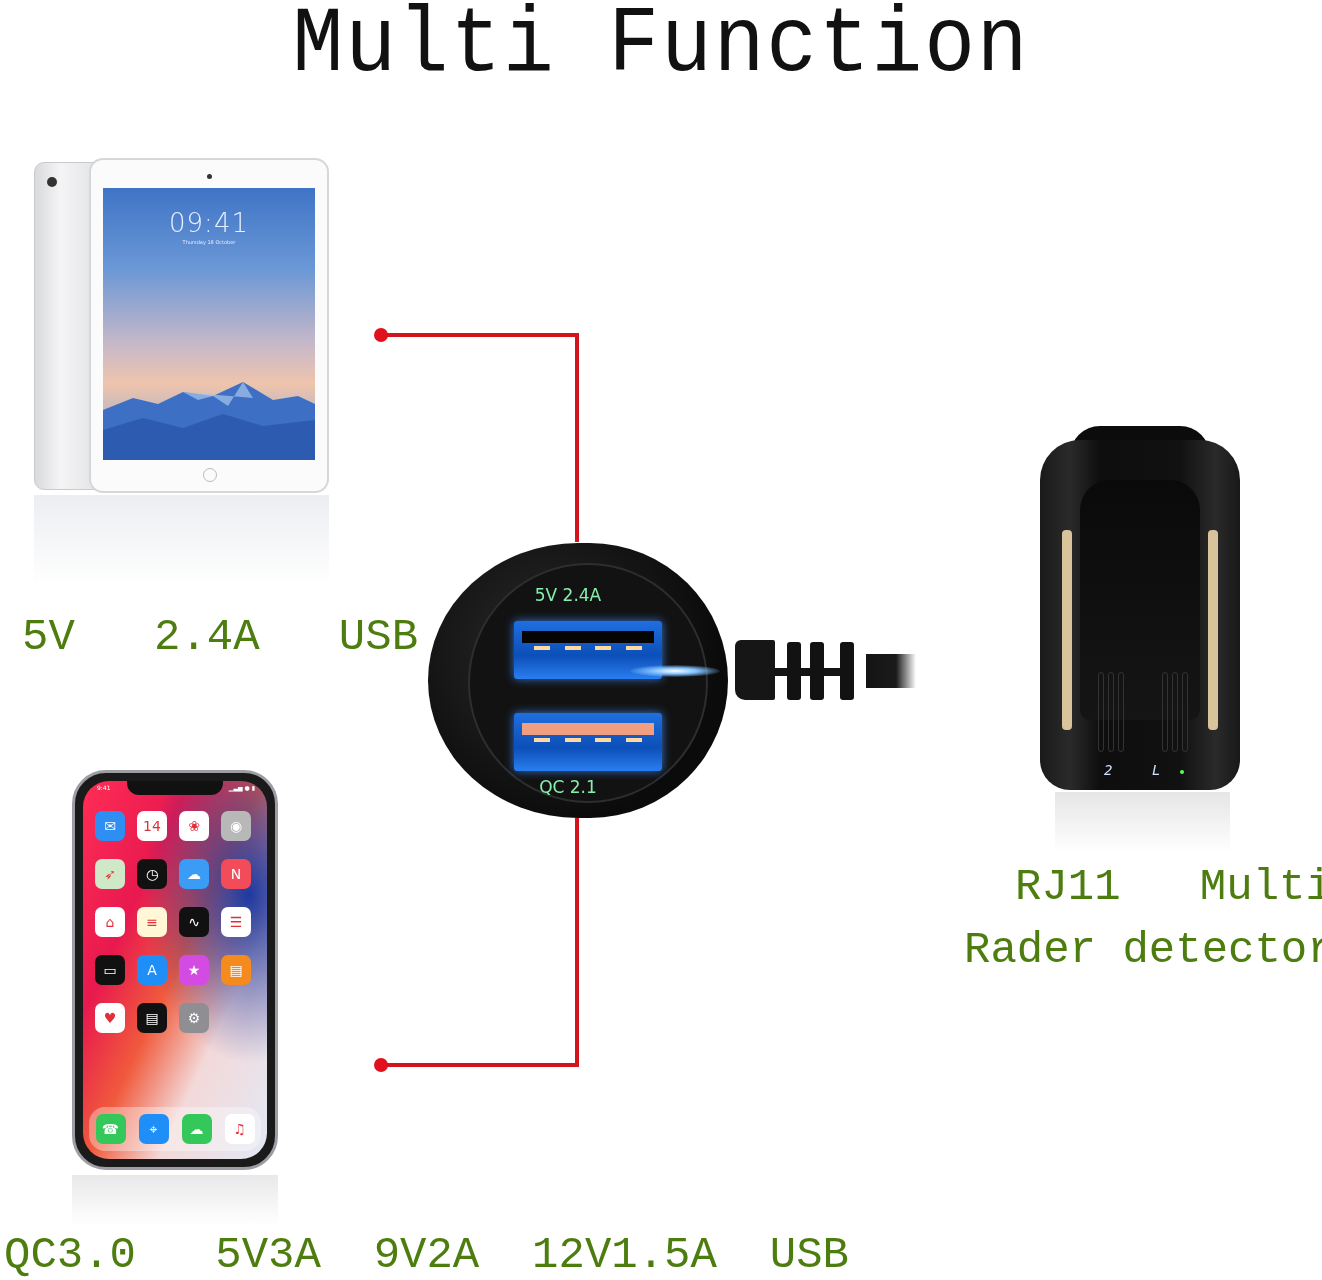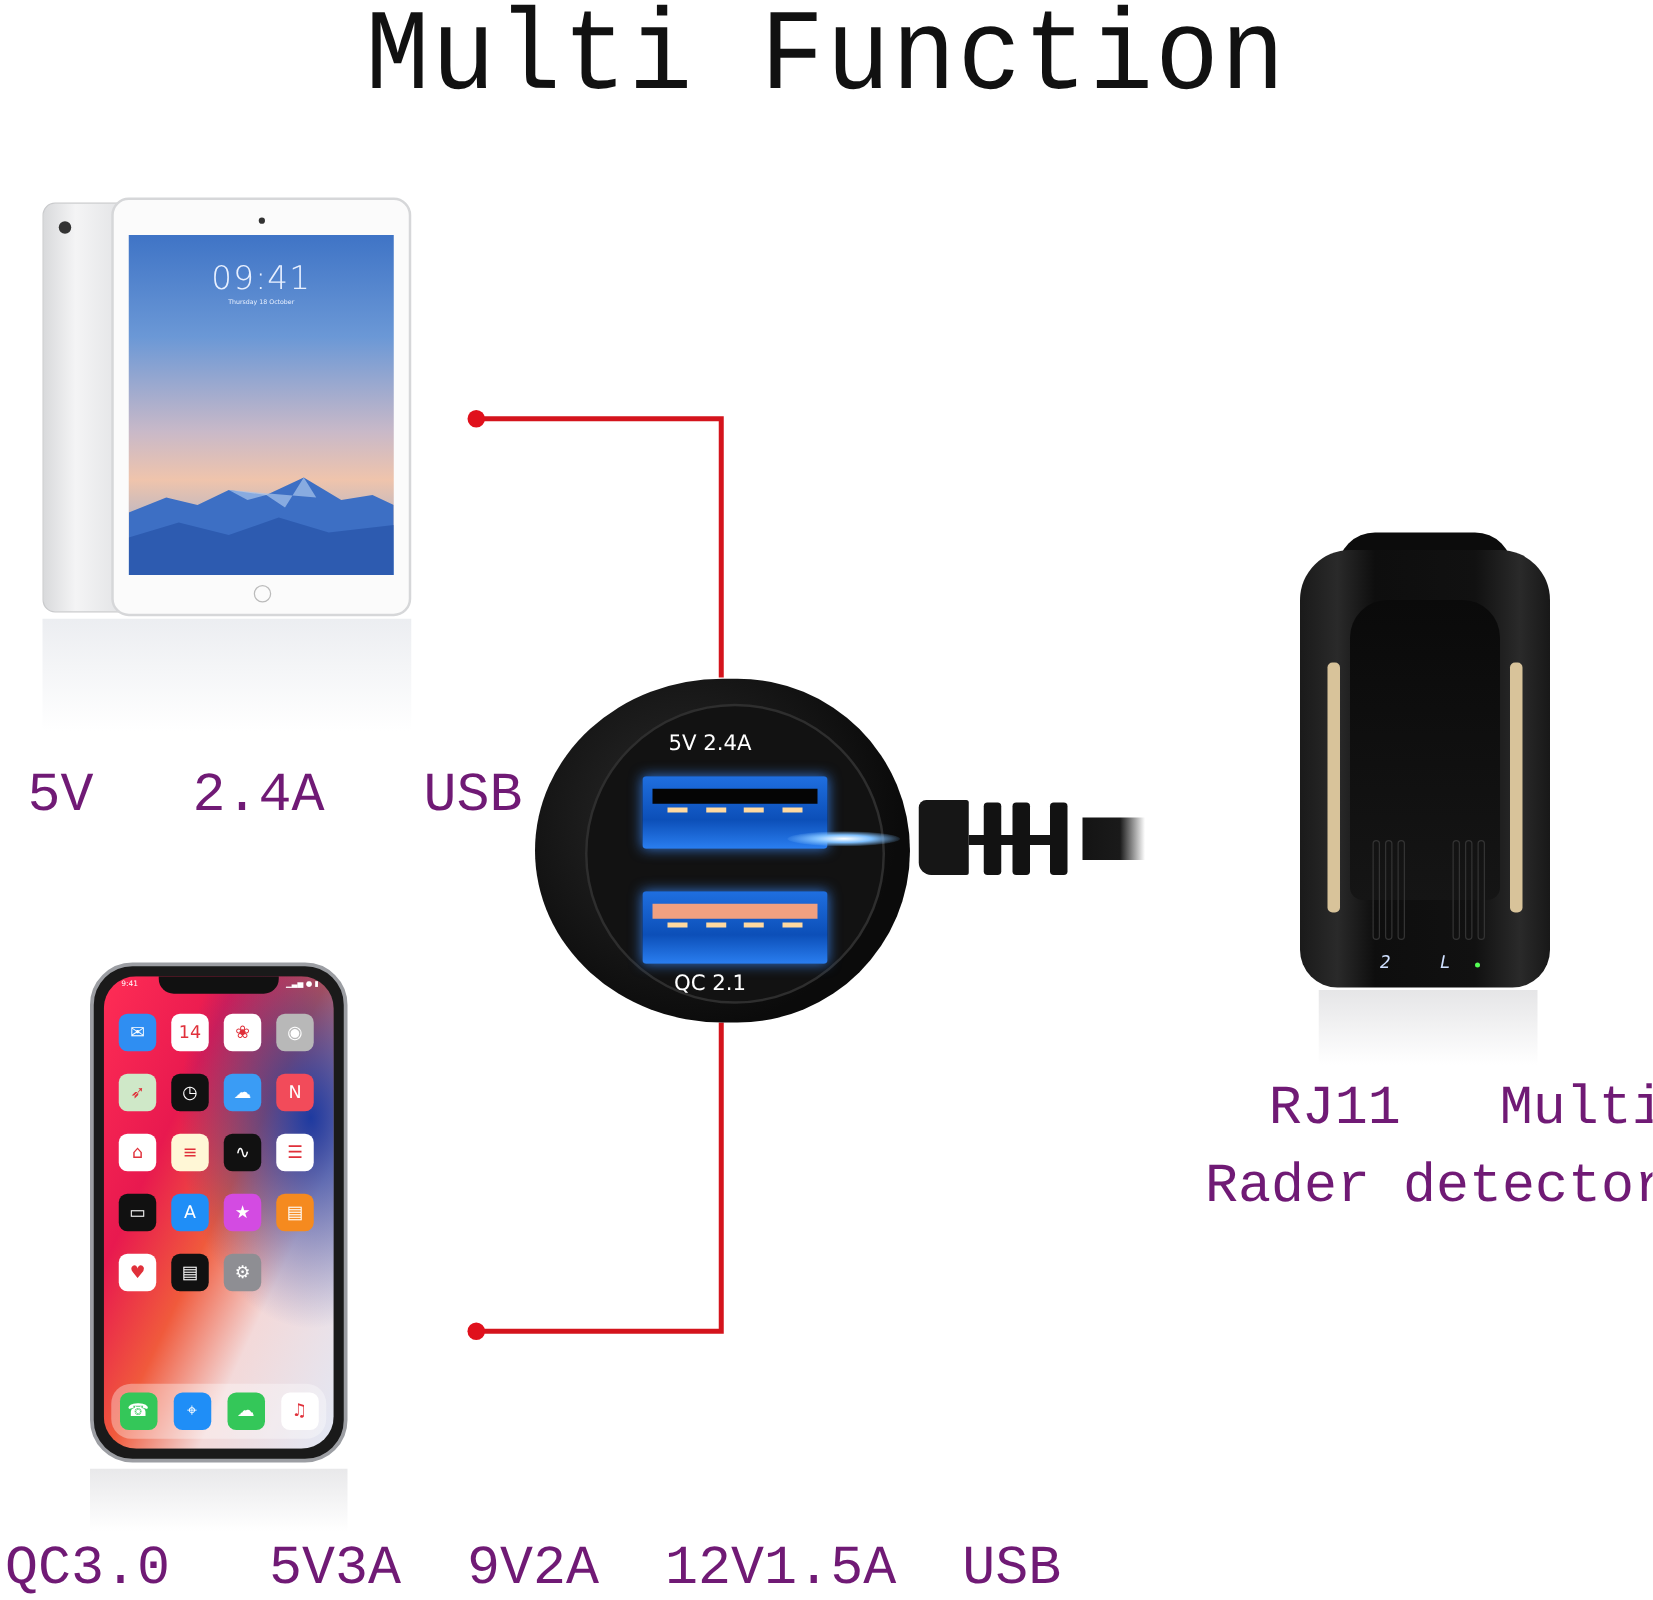--- a/index.html
+++ b/index.html
@@ -6,21 +6,21 @@
   html, body { width: 1322px; height: 1280px; background: #ffffff; overflow: hidden; }
   body { position: relative; font-family: "DejaVu Serif", "Liberation Serif", serif; color: #111; }
 
   .title {
     position: absolute; left: 0; top: 0; width: 1322px; height: 100px;
     text-align: center; font-family: "Liberation Mono", "DejaVu Sans Mono", monospace;
     font-size: 92px; line-height: 92px; letter-spacing: 2px; color: #111;
     transform: scaleX(0.92);
   }
 
-  .label { position: absolute; font-family: "Liberation Mono", "DejaVu Serif", serif; color: #701a75; white-space: pre; }
+  .label { position: absolute; font-family: "Liberation Mono", "DejaVu Serif", serif; color: #4d7c0f; white-space: pre; }
   .lbl-tablet { left: 22px; top: 612px; font-size: 44px; }
   .lbl-phone  { left: 4px; top: 1230px; font-size: 44px; }
   .lbl-rj11   { left: 1015px; top: 862px; font-size: 44px; }
   .lbl-radar  { left: 964px; top: 925px; font-size: 44px; }
 
   
   .connectors { position: absolute; left: 0; top: 0; width: 1322px; height: 1280px; pointer-events: none; }
 
   
   .tablet { position: absolute; left: 34px; top: 158px; width: 295px; height: 335px; }
@@ -64,21 +64,21 @@
   .dock { position: absolute; left: 6px; right: 6px; bottom: 8px; height: 44px; border-radius: 16px; background: rgba(255,255,255,0.35);
     display: flex; justify-content: space-around; align-items: center; }
   .reflection-phone { position: absolute; left: 72px; top: 1175px; width: 206px; height: 50px;
     background: linear-gradient(180deg, rgba(190,190,195,0.35), rgba(255,255,255,0)); }
 
   
   .charger { position: absolute; left: 428px; top: 543px; width: 300px; height: 275px;
     border-radius: 50% 46% 46% 50% / 50% 50% 50% 50%; background: radial-gradient(circle at 40% 40%, #2b2b2b, #0b0b0b 70%); }
   .charger-face { position: absolute; left: 40px; top: 20px; width: 240px; height: 240px; border-radius: 50%;
     background: #121212; border: 2px solid #2e2e2e; }
-  .charger-lbl { position: absolute; left: 0; width: 100%; text-align: center; font-family: "DejaVu Sans", sans-serif; font-size: 17px; color: #ffffff; }
+  .charger-lbl { position: absolute; left: 0; width: 100%; text-align: center; font-family: "DejaVu Sans", sans-serif; font-size: 17px; color: #86efac; }
   .lbl-top { top: 20px; left: -20px; }
   .lbl-bot { top: 212px; left: -20px; }
   .usb-port { position: absolute; left: 44px; width: 148px; height: 58px; border-radius: 3px;
     background: linear-gradient(180deg, #1f6fe0, #0c4fb8 60%, #2a7ef0); box-shadow: 0 0 10px rgba(60,140,255,0.8); }
   .port-top { top: 56px; }
   .port-bot { top: 148px; }
   .port-tongue { position: absolute; left: 8px; right: 8px; top: 10px; height: 12px; }
   .tongue-black { background: #050505; }
   .tongue-orange { background: #f0a080; }
   .pins { position: absolute; left: 20px; right: 20px; top: 25px; height: 4px; display: flex; justify-content: space-between; }

